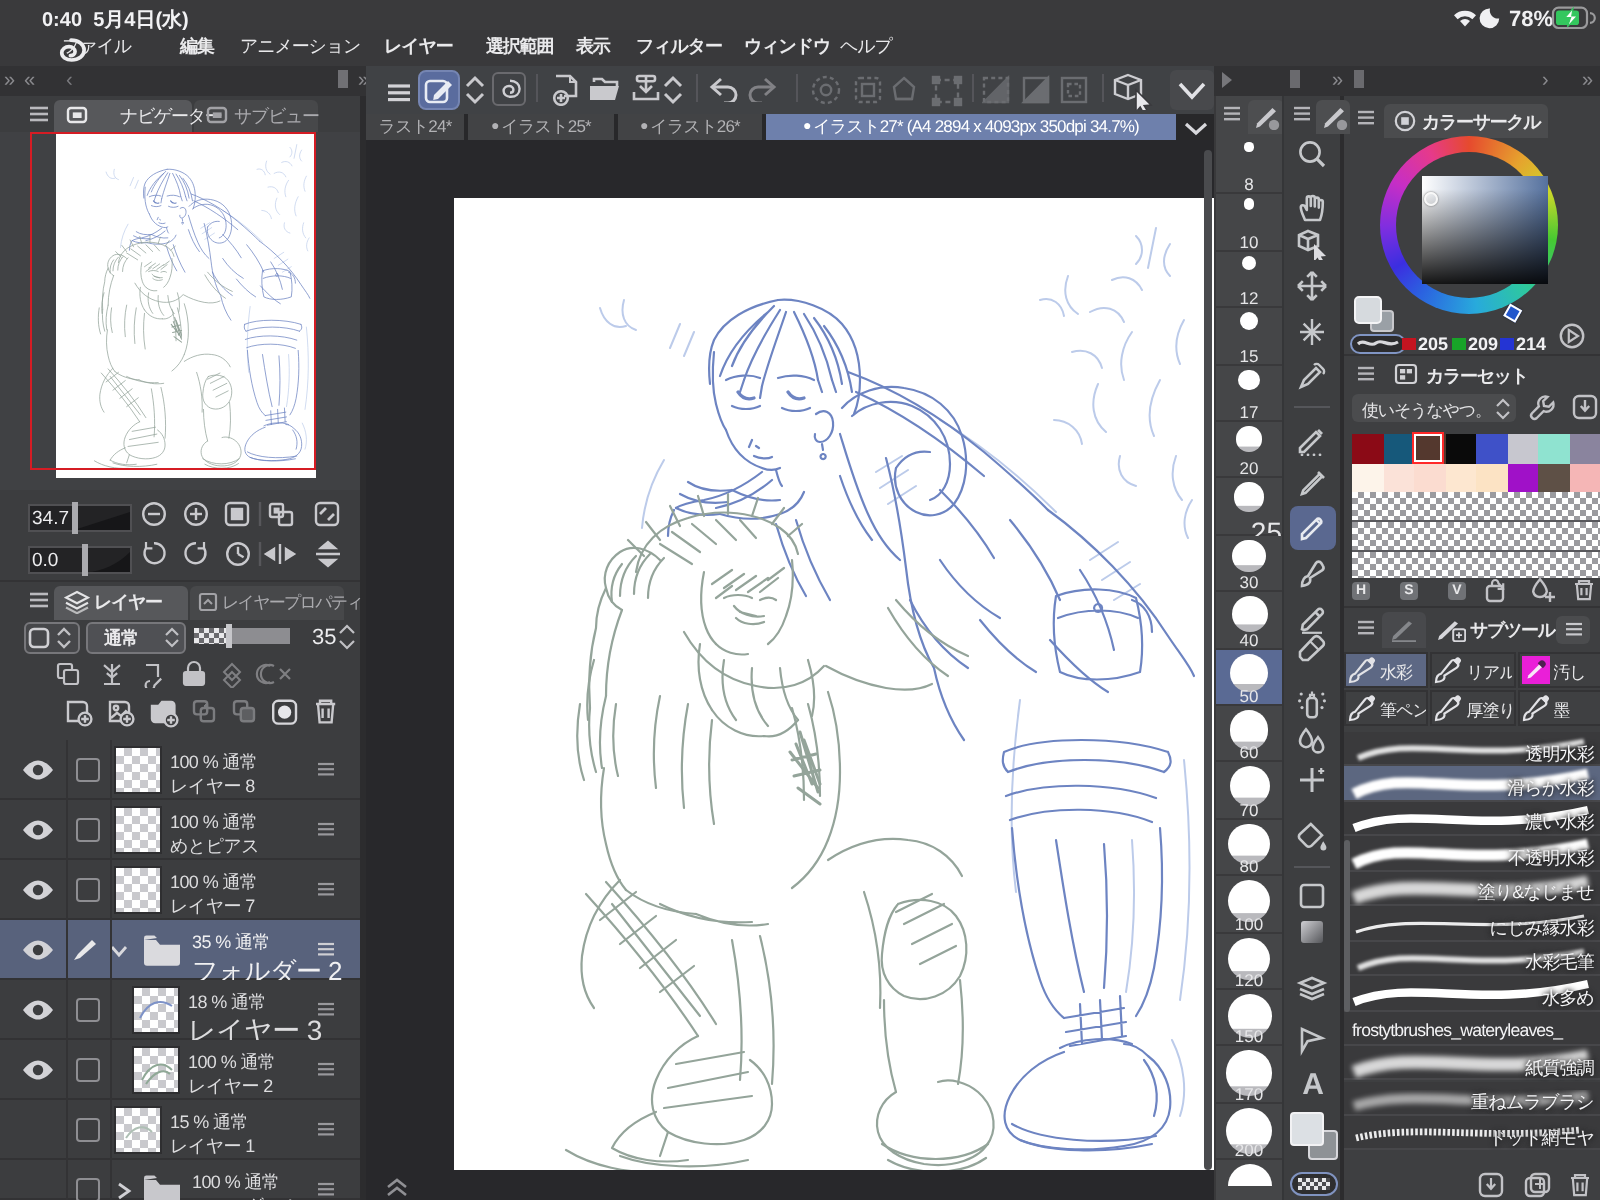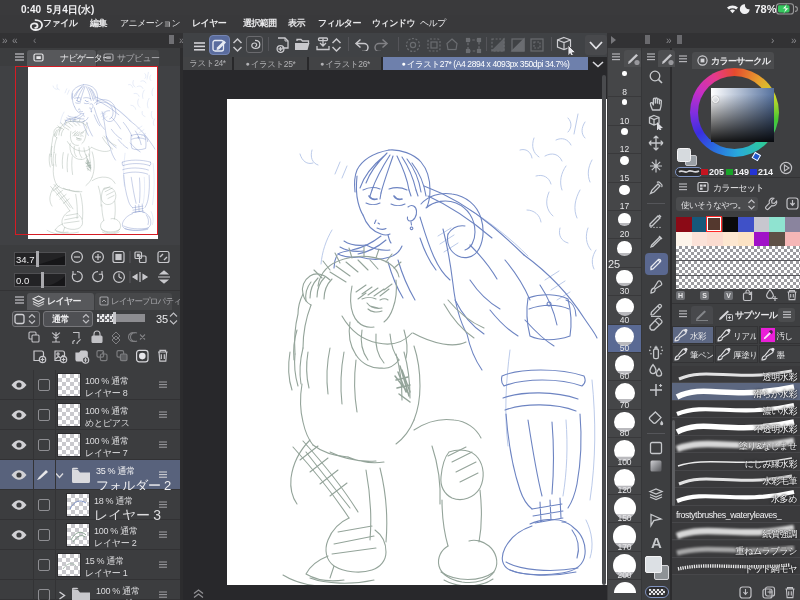--- a/index.html
+++ b/index.html
@@ -19,21 +19,21 @@
  <rect x="49.5" y="0.8" width="17" height="10.2" rx="2.8" fill="none" stroke="#9a9a9c" stroke-width="1.1"></rect>
  <rect x="51" y="2.3" width="11.5" height="7.2" rx="1.4" fill="#34c75e"></rect>
  <path d="M68,3.6 a2.2,2.2 0 0 1 0,4.8" fill="none" stroke="#9a9a9c" stroke-width="1.1"></path>
  <path d="M59.5,1.2 l-4,4.6 h2.8 l-1.6,4.6 5,-5.4 h-2.8 z" fill="#fff" stroke="#34c75e" stroke-width="0.6"></path>
 </svg>
 
 <div class="abs" style="left:0;top:15px;width:800px;height:18px;background:#39393b"></div>
 <svg class="abs" style="left:27px;top:18.5px" width="17" height="14" viewBox="0 0 15 13">
 <path d="M7.5,1 C11,1 13.6,3 13.6,5.6 C13.6,8.4 11,10.2 7.8,10.2 C5.2,10.2 3.2,8.8 3.2,6.9 C3.2,5.2 4.8,4 6.6,4 C8.2,4 9.4,5 9.4,6.3 C9.4,7.4 8.4,8.2 7.2,8.2" fill="none" stroke="#ececee" stroke-width="1.7" stroke-linecap="round"></path>
   </svg>
-<div class="abs txt" style="left:43px;top:19px;font-weight:bold;letter-spacing:-0.6px">ファイル</div>
+<div class="abs txt" style="left:31px;top:19px;font-weight:normal;letter-spacing:-0.6px">ファイル</div>
 <div class="abs txt" style="left:90px;top:19px;font-weight:bold;letter-spacing:-0.6px">編集</div>
 <div class="abs txt" style="left:120px;top:19px;font-weight:normal;letter-spacing:-0.6px">アニメーション</div>
 <div class="abs txt" style="left:192px;top:19px;font-weight:bold;letter-spacing:-0.6px">レイヤー</div>
 <div class="abs txt" style="left:243px;top:19px;font-weight:bold;letter-spacing:-0.6px">選択範囲</div>
 <div class="abs txt" style="left:288px;top:19px;font-weight:bold;letter-spacing:-0.6px">表示</div>
 <div class="abs txt" style="left:318px;top:19px;font-weight:bold;letter-spacing:-0.6px">フィルター</div>
 <div class="abs txt" style="left:372px;top:19px;font-weight:bold;letter-spacing:-0.6px">ウィンドウ</div>
 <div class="abs txt" style="left:420px;top:19px;font-weight:normal;letter-spacing:-0.6px">ヘルプ</div>
 <div class="abs" style="left:0;top:33px;width:800px;height:15px;background:#323234"></div>
 <div class="abs" style="left:2px;top:36px;color:#8a8a8e;font-size:10px;line-height:1;">»</div>
@@ -494,21 +494,21 @@
 <div class="abs" style="left:620.0px;top:156.2px;width:9px;height:9px;border-radius:50%;background:#fff"></div>
 <div class="abs" style="left:608px;top:172.6px;width:33px;text-align:center;color:#e6e6e8;font-size:8.5px">15</div>
 <div class="abs" style="left:608px;top:182.6px;width:33px;height:28.4px;background:#454648;border-bottom:1px solid #39393b"></div>
 <div class="abs" style="left:619.2px;top:184.6px;width:10.5px;height:10.5px;border-radius:50%;background:#fff"></div>
 <div class="abs" style="left:608px;top:201.0px;width:33px;text-align:center;color:#e6e6e8;font-size:8.5px">17</div>
 <div class="abs" style="left:608px;top:211.0px;width:33px;height:28.4px;background:#454648;border-bottom:1px solid #39393b"></div>
 <div class="abs" style="left:618.2px;top:213.0px;width:12.5px;height:12.5px;border-radius:50%;background:linear-gradient(#ffffff 78%, #b9b9bd 80%)"></div>
 <div class="abs" style="left:608px;top:229.4px;width:33px;text-align:center;color:#e6e6e8;font-size:8.5px">20</div>
 <div class="abs" style="left:608px;top:239.4px;width:33px;height:28.4px;background:#454648;border-bottom:1px solid #39393b"></div>
 <div class="abs" style="left:617.2px;top:241.4px;width:14.5px;height:14.5px;border-radius:50%;background:linear-gradient(#ffffff 78%, #b9b9bd 80%)"></div>
-<div class="abs" style="left:608px;top:257.8px;width:33px;text-align:left;color:#e6e6e8;font-size:11px">25</div>
+<div class="abs" style="left:608px;top:257.8px;width:33px;text-align:right;color:#e6e6e8;font-size:14px">25</div>
 <div class="abs" style="left:608px;top:267.8px;width:33px;height:28.4px;background:#454648;border-bottom:1px solid #39393b"></div>
 <div class="abs" style="left:616.2px;top:269.8px;width:16.5px;height:16.5px;border-radius:50%;background:linear-gradient(#ffffff 78%, #b9b9bd 80%)"></div>
 <div class="abs" style="left:608px;top:286.2px;width:33px;text-align:center;color:#e6e6e8;font-size:8.5px">30</div>
 <div class="abs" style="left:608px;top:296.2px;width:33px;height:28.4px;background:#454648;border-bottom:1px solid #39393b"></div>
 <div class="abs" style="left:615.5px;top:298.2px;width:18px;height:18px;border-radius:50%;background:linear-gradient(#ffffff 78%, #b9b9bd 80%)"></div>
 <div class="abs" style="left:608px;top:314.6px;width:33px;text-align:center;color:#e6e6e8;font-size:8.5px">40</div>
 <div class="abs" style="left:608px;top:324.6px;width:33px;height:28.4px;background:#5a6a94;border-bottom:1px solid #39393b"></div>
 <div class="abs" style="left:615.0px;top:326.6px;width:19px;height:19px;border-radius:50%;background:linear-gradient(#ffffff 78%, #b9b9bd 80%)"></div>
 <div class="abs" style="left:608px;top:343.0px;width:33px;text-align:center;color:#e6e6e8;font-size:8.5px">50</div>
 <div class="abs" style="left:608px;top:353.0px;width:33px;height:28.4px;background:#454648;border-bottom:1px solid #39393b"></div>
@@ -680,42 +680,42 @@
 <div class="abs" style="left:753px;top:153px;width:6.5px;height:6.5px;background:#2257cc;border:1.6px solid #fff;transform:rotate(30deg);box-shadow:0 0 1px rgba(0,0,0,.5)"></div>
 <div class="abs" style="left:685px;top:155px;width:12px;height:11px;background:#9aa0a6;border:1px solid #c8c8cc;border-radius:2px"></div>
 <div class="abs" style="left:677px;top:148px;width:14px;height:14px;background:#d6dade;border:1.6px solid #f4f4f6;border-radius:2.5px"></div>
 <div class="abs" style="left:675px;top:166.5px;width:28px;height:10px;border:1.4px solid #8095c4;border-radius:5px;background:#2c2c2e"></div>
 <svg class="abs" style="left:678px;top:168px" width="22" height="7">
     <path d="M1,4 C4,1 7,6 10,3.5 C13,1 16,6 21,3" fill="none" stroke="#d8d8dc" stroke-width="1.6"></path>
   </svg>
 <div class="abs" style="left:701px;top:168.5px;width:6.5px;height:6.5px;background:#c41420"></div>
 <div class="abs" style="left:709px;top:167px;color:#f2f2f4;font-size:9px;font-weight:bold">205</div>
 <div class="abs" style="left:726px;top:168.5px;width:6.5px;height:6.5px;background:#18a428"></div>
-<div class="abs" style="left:734px;top:167px;color:#f2f2f4;font-size:9px;font-weight:bold">149</div>
+<div class="abs" style="left:734px;top:167px;color:#f2f2f4;font-size:9px;font-weight:bold">209</div>
 <div class="abs" style="left:750px;top:168.5px;width:6.5px;height:6.5px;background:#2434d4"></div>
 <div class="abs" style="left:758px;top:167px;color:#f2f2f4;font-size:9px;font-weight:bold">214</div>
 <svg class="abs" style="left:779px;top:161px" width="14" height="14">
     <circle cx="7" cy="7" r="5.6" fill="none" stroke="#c2c2c6" stroke-width="1.2"></circle>
     <path d="M5.4,4 L10,7 5.4,10 z" fill="none" stroke="#c2c2c6" stroke-width="1.1"></path>
   </svg>
 <div class="abs" style="left:672px;top:177px;width:128px;height:1px;background:#333335"></div>
 <svg class="abs" style="left:678px;top:183px" width="10" height="7.6">
     <g stroke="#b4b4b8" stroke-width="1.2">
       <line x1="1" y1="1" x2="9" y2="1"></line>
       <line x1="1" y1="3.8" x2="9" y2="3.8"></line>
       <line x1="1" y1="6.6" x2="9" y2="6.6"></line>
     </g>
   </svg>
 <svg class="abs" style="left:697px;top:181px" width="13" height="12">
     <rect x="1" y="1.5" width="10" height="9" rx="1.5" fill="none" stroke="#d2d2d6" stroke-width="1.1"></rect>
     <rect x="3" y="3.5" width="2.6" height="2.2" fill="#d2d2d6"></rect>
     <rect x="6.4" y="3.5" width="2.6" height="2.2" fill="#d2d2d6"></rect>
     <rect x="3" y="6.6" width="2.6" height="2.2" fill="#d2d2d6"></rect>
   </svg>
-<div class="abs txt" style="left:713px;top:184px;font-weight:normal;letter-spacing:-0.7px">カラーセット</div>
+<div class="abs txt" style="left:713px;top:184px;font-weight:bold;letter-spacing:-0.7px">カラーセット</div>
 <div class="abs" style="left:676px;top:197px;width:82px;height:14px;background:#4b4c4e;border-radius:3px"></div>
 <div class="abs" style="left:681px;top:200px;color:#e4e4e6;font-size:8.5px;letter-spacing:-0.6px">使いそうなやつ。</div>
 <svg class="abs" style="left:747px;top:199px" width="9" height="11">
     <path d="M1.5,4 L4.5,1 7.5,4 M1.5,7 L4.5,10 7.5,7" fill="none" stroke="#c2c2c6" stroke-width="1.1"></path>
   </svg>
 <svg class="abs" style="left:764px;top:197px" width="14" height="14" viewBox="0 0 14 14">
 <path d="M12.6,4.2 a3.6,3.6 0 0 1 -4.8,4.4 L4.4,12 a1.7,1.7 0 0 1 -2.4,-2.4 L5.4,6.2 a3.6,3.6 0 0 1 4.4,-4.8 L7.6,3.6 l0.4,2.4 2.4,0.4 z" fill="none" stroke="#c2c2c6" stroke-width="1.2"></path>
   </svg>
 <svg class="abs" style="left:786px;top:197px" width="13" height="13">
     <rect x="1" y="1" width="11" height="11" rx="2.5" fill="none" stroke="#c2c2c6" stroke-width="1.2"></rect>

